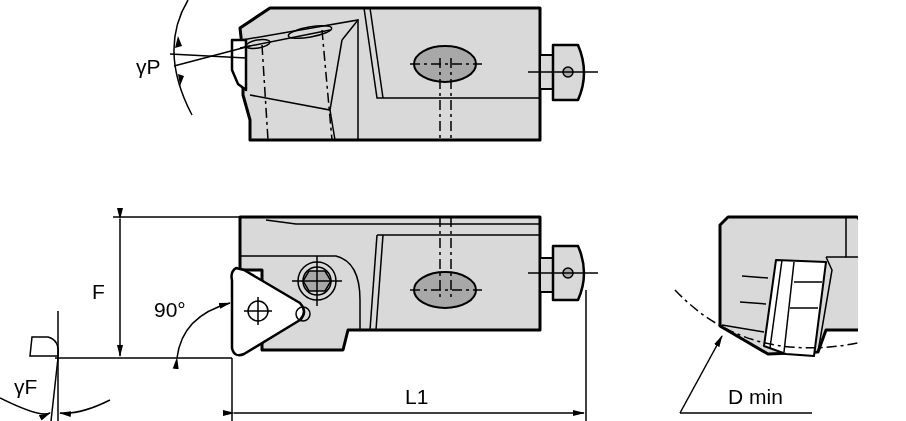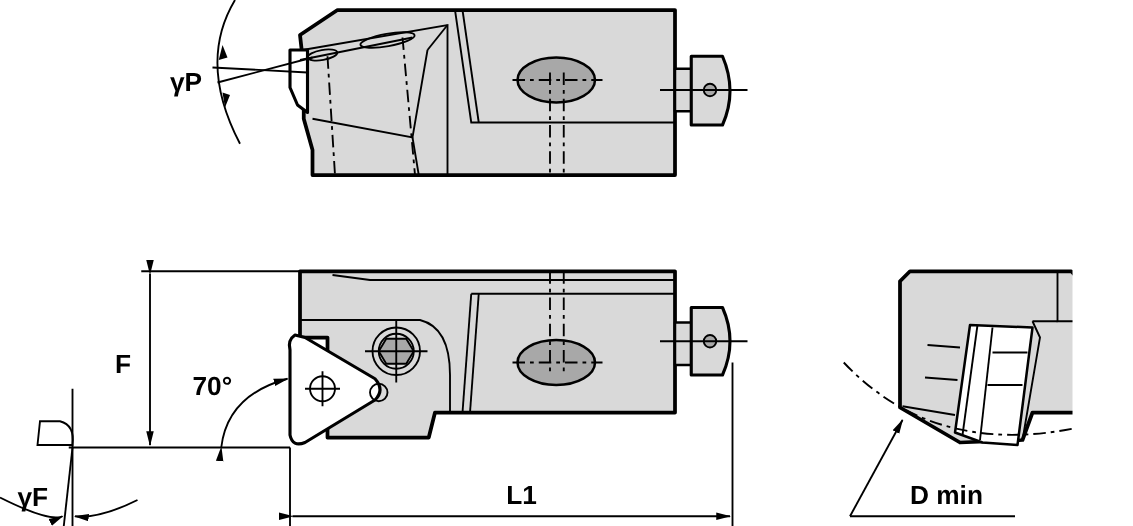--- a/index.html
+++ b/index.html
@@ -1,16 +1,16 @@
 <!DOCTYPE html>
 <html><head>
 <meta charset="utf-8">
 <style>
   html, body { margin: 0; padding: 0; background: #ffffff; }
-  #canvas { position: relative; width: 858px; height: 421px; overflow: hidden; background: #ffffff; font-weight: bold; }
+  #canvas { position: relative; width: 858px; height: 421px; overflow: hidden; background: #ffffff; }
   svg { position: absolute; left: 0; top: 0; }
   .lbl { position: absolute; font-family: "Liberation Sans", sans-serif; font-size: 21px; color: #000; line-height: 1; white-space: nowrap; }
   .part { fill: #d9d9d9; stroke: #000; stroke-width: 3; stroke-linejoin: round; }
   .thin { fill: none; stroke: #000; stroke-width: 1.5; }
   .dash { fill: none; stroke: #000; stroke-width: 1.5; stroke-dasharray: 10 4 3 4; }
   .hole { fill: #a8a8a8; stroke: #000; stroke-width: 2; }
   .white { fill: #fff; stroke: #000; stroke-width: 2.5; stroke-linejoin: round; }
 </style>
 </head>
 <body>
@@ -125,17 +125,17 @@
 
     <path class="dash" d="M675,290 Q760,380 906,330"></path>
 
     <path class="thin" d="M680,413 L722,336" marker-end="url(#arr)"></path>
     <path class="thin" d="M680,413 L812,413"></path>
   </g>
 </svg>
 
 <span class="lbl" style="left:136px;top:56px;">γP</span>
 <span class="lbl" style="left:92px;top:281px;">F</span>
-<span class="lbl" style="left:154px;top:299px;">70°</span>
-<span class="lbl" style="left:14px;top:388px;">γF</span>
+<span class="lbl" style="left:154px;top:299px;">90°</span>
+<span class="lbl" style="left:14px;top:376px;">γF</span>
 <span class="lbl" style="left:405px;top:386px;">L1</span>
 <span class="lbl" style="left:728px;top:386px;">D min</span>
 </div>
 
 </body></html>

